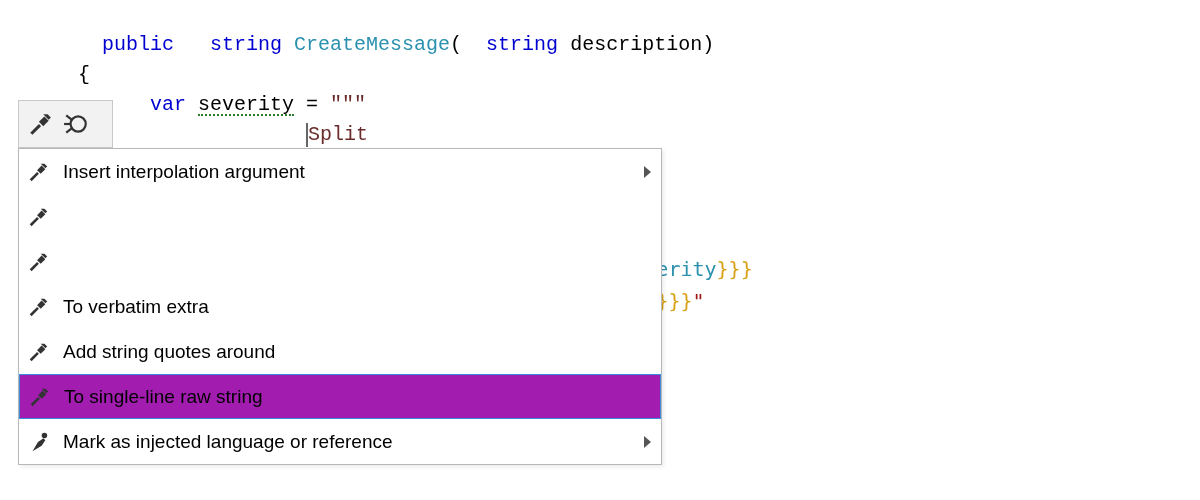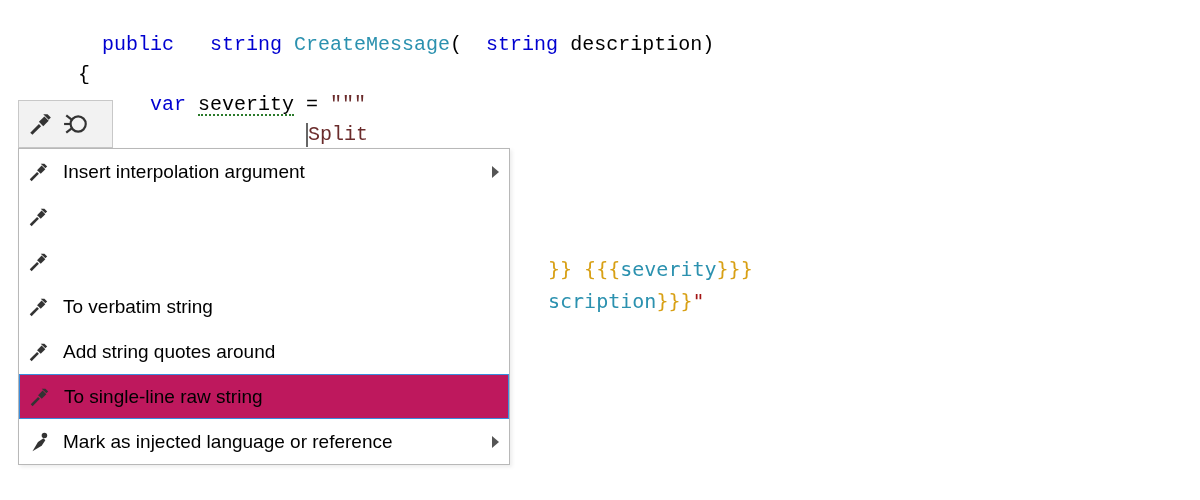--- a/index.html
+++ b/index.html
@@ -58,38 +58,38 @@
       gap: 10px;
       padding: 0 8px;
       z-index: 10;
     }
     .hammer-svg { width: 26px; height: 26px; }
     .bulb-svg { width: 26px; height: 26px; }
     .menu {
       position: absolute;
       left: 18px;
       top: 148px;
-      width: 492px;
+      width: 644px;
       background: #fff;
       border: 1px solid #b8b8b8;
       box-shadow: 2px 2px 4px rgba(0,0,0,0.08);
       font-family: -apple-system, 'Segoe UI', Arial, sans-serif;
       font-size: 19px;
       z-index: 20;
     }
     .menu-item {
       display: flex;
       align-items: center;
       height: 45px;
       padding: 0 10px 0 6px;
       gap: 12px;
       color: #000;
     }
     .menu-item.selected {
-      background: #be185d;
+      background: #a21caf;
       border: 1px solid #3a8ddd;
       margin: 0;
     }
     .menu-icon {
       width: 26px;
       height: 26px;
       flex-shrink: 0;
       display: flex;
       align-items: center;
       justify-content: center;
@@ -167,21 +167,21 @@
       </span>
   </div>
   <div class="menu-item">
     <span class="menu-icon">
         <svg viewBox="0 0 24 24" width="22" height="22">
           <path d="M3 20 L11 12 L13 14 L5 22 Z" fill="#333"></path>
           <path d="M11 10 L16 5 L20 9 L15 14 Z" fill="#333"></path>
           <path d="M15 3 L19 3 L22 6 L20 8 Z" fill="#333"></path>
         </svg>
       </span>
-    <span class="menu-label">To verbatim string</span>
+    <span class="menu-label">To verbatim extra</span>
   </div>
   <div class="menu-item">
     <span class="menu-icon">
         <svg viewBox="0 0 24 24" width="22" height="22">
           <path d="M3 20 L11 12 L13 14 L5 22 Z" fill="#333"></path>
           <path d="M11 10 L16 5 L20 9 L15 14 Z" fill="#333"></path>
           <path d="M15 3 L19 3 L22 6 L20 8 Z" fill="#333"></path>
         </svg>
       </span>
     <span class="menu-label">Add string quotes around</span>

